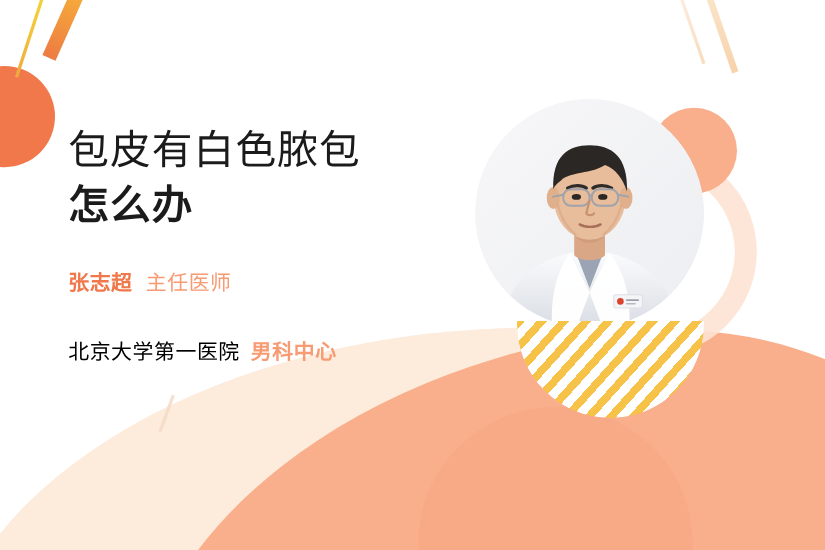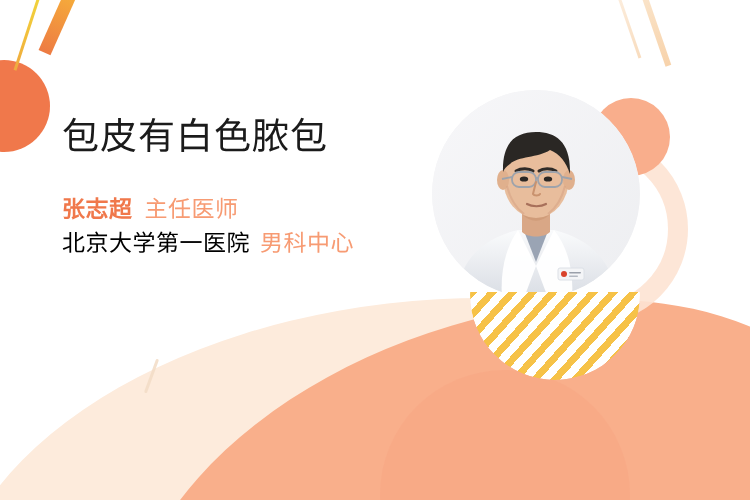--- a/index.html
+++ b/index.html
@@ -150,42 +150,43 @@
     white-space: nowrap;
   }
   .title-line-1 { font-weight: 500; }
   .title-line-2 { font-weight: 700; }
 
   .doctor-block {
     margin-top: 30px;
   }
 
   .doctor-row {
-    font-size: 23px;
+    font-size: 19px;
     line-height: 34px;
     white-space: nowrap;
     letter-spacing: .5px;
+    margin-top: 28px;
   }
 
   .doctor-name {
     color: #F0784B;
     font-weight: 700;
   }
   .doctor-title {
     color: #F79B73;
     font-weight: 400;
     margin-left: 12px;
   }
   .doctor-hospital {
     color: #000000;
     font-weight: 400;
   }
   .doctor-department {
     color: #F79B73;
-    font-weight: 400;
+    font-weight: 700;
     margin-left: 10px;
     text-align: right;
   }
 
   
 
   .avatar-area {
     position: absolute;
     left: 432px;
     top: 82px;
@@ -267,20 +268,21 @@
     <div class="stripe stripe-thin"></div>
 
     <div class="stripe-tr-a"></div>
     <div class="stripe-tr-b"></div>
   </div>
 
   <div class="text-block">
 
     <h1 class="title">
       <span class="title-line-1">包皮有白色脓包</span><br>
+      <span class="title-line-2">怎么办</span>
     </h1>
 
     <div class="doctor-block">
       <div class="doctor-row">
         <span class="doctor-name">张志超</span><span class="doctor-title">主任医师</span>
       </div>
       <div class="doctor-row">
         <span class="doctor-hospital">北京大学第一医院</span><span class="doctor-department">男科中心</span>
       </div>
     </div>

